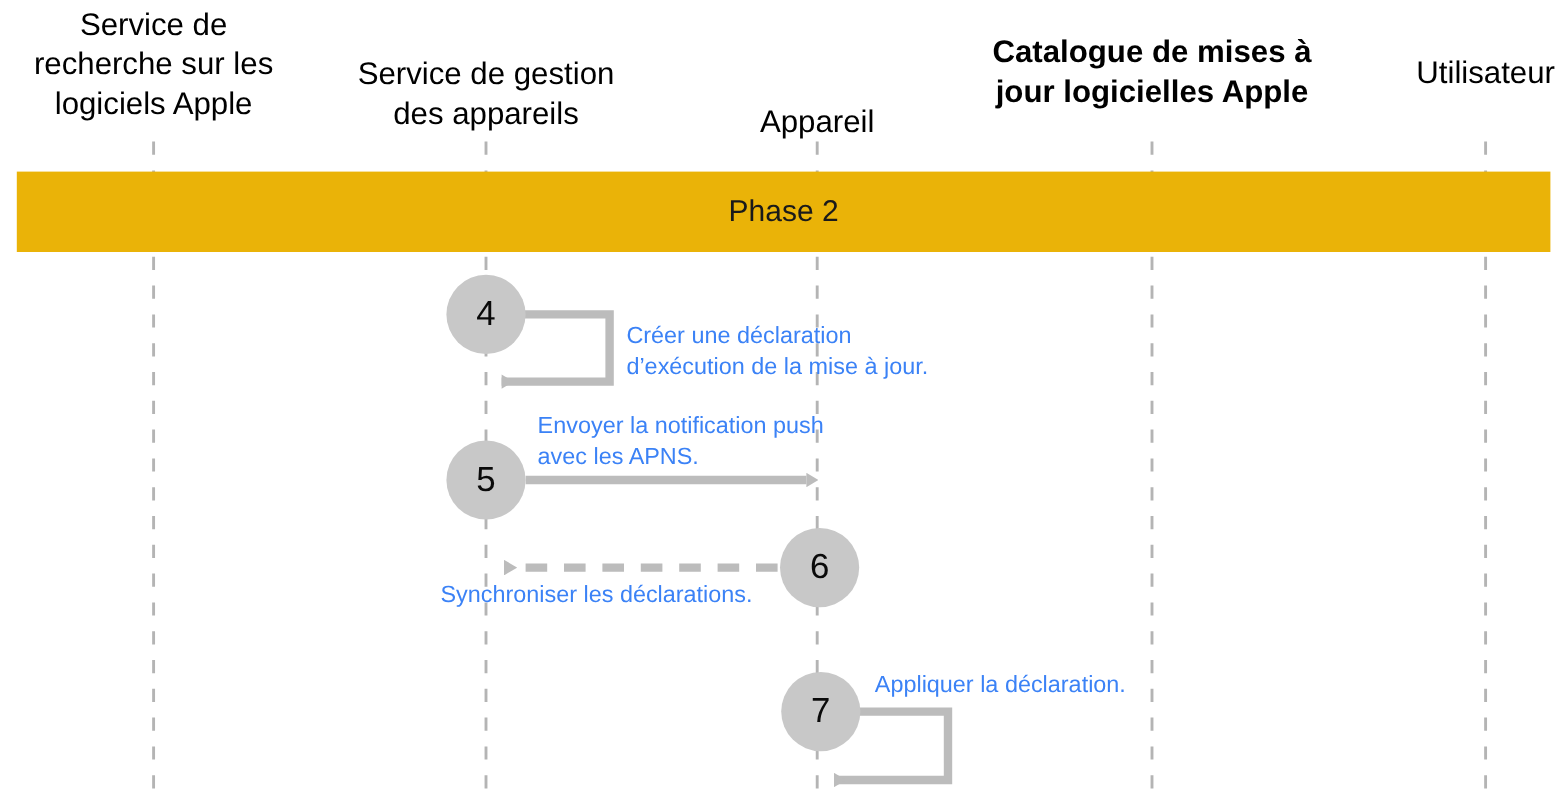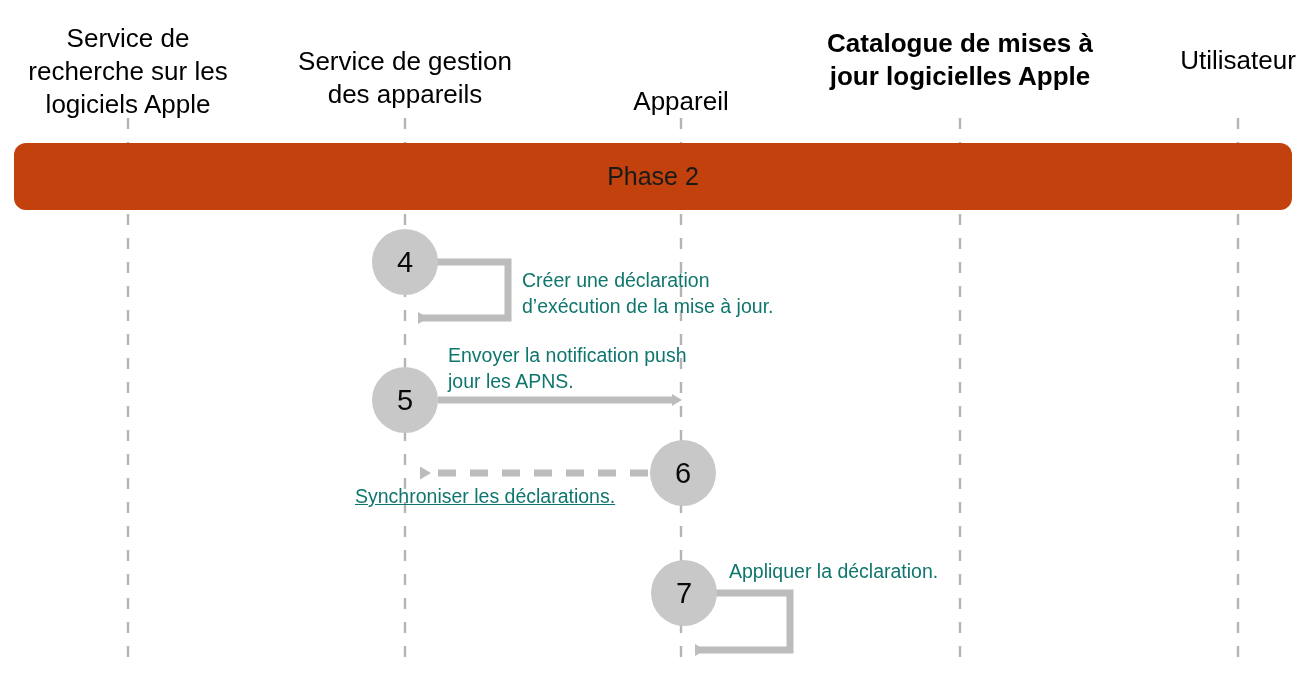--- a/index.html
+++ b/index.html
@@ -33,22 +33,22 @@
     line-height: 33px;
     font-family: "Liberation Sans", sans-serif;
     white-space: pre-line;
   }
   .phase-banner {
     position: absolute;
     left: 14px;
     top: 143px;
     width: 1278px;
     height: 67px;
-    background: #c2410c;
-    border-radius: 12px;
+    background: #eab308;
+    border-radius: 0;
   }
   .phase-banner-label {
     position: absolute;
     left: 0;
     top: 0;
     width: 100%;
     height: 67px;
     display: flex;
     align-items: center;
     justify-content: center;
@@ -64,33 +64,33 @@
     background: #c8c8c8;
     display: flex;
     align-items: center;
     justify-content: center;
     font-size: 29px;
     color: #0a0a0a;
     font-family: "Liberation Sans", sans-serif;
   }
   .msg-label {
     position: absolute;
-    color: #0f766e;
+    color: #3b82f6;
     font-size: 19.5px;
     line-height: 26px;
     font-family: "Liberation Sans", sans-serif;
     white-space: pre-line;
   }
 </style>
 </head>
 <body>
 
 <div id="stage">
 
-  <div class="lane-title" style="left:8px; top:22px; width:240px;">Service de
+  <div class="lane-title" style="left:8px; top:4px; width:240px;">Service de
 recherche sur les
 logiciels Apple</div>
 
   <div class="lane-title" style="left:283px; top:45px; width:244px;">Service de gestion
 des appareils</div>
 
   <div class="lane-title" style="left:581px; top:44px; width:200px;margin-top:41px;">Appareil</div>
 
   <div class="lane-title" style="left:820px; top:27px; width:280px;font-weight:bold;">Catalogue de mises à
 jour logicielles Apple</div>
@@ -137,19 +137,19 @@
   <div class="step-circle" style="left:372px; top:367px;">5</div>
 
   <div class="step-circle" style="left:650px; top:440px;">6</div>
 
   <div class="step-circle" style="left:651px; top:560px;">7</div>
 
   <div class="msg-label" style="left:522px; top:267px; width:330px;">Créer une déclaration
 d’exécution de la mise à jour.</div>
 
   <div class="msg-label" style="left:448px; top:342px; width:320px;">Envoyer la notification push
-jour les APNS.</div>
+avec les APNS.</div>
 
-  <div class="msg-label" style="left:355px; top:483px; width:320px;text-decoration:underline;">Synchroniser les déclarations.</div>
+  <div class="msg-label" style="left:367px; top:483px; width:320px;">Synchroniser les déclarations.</div>
 
   <div class="msg-label" style="left:729px; top:558px; width:300px;">Appliquer la déclaration.</div>
 
 </div>
 
 </body></html>

